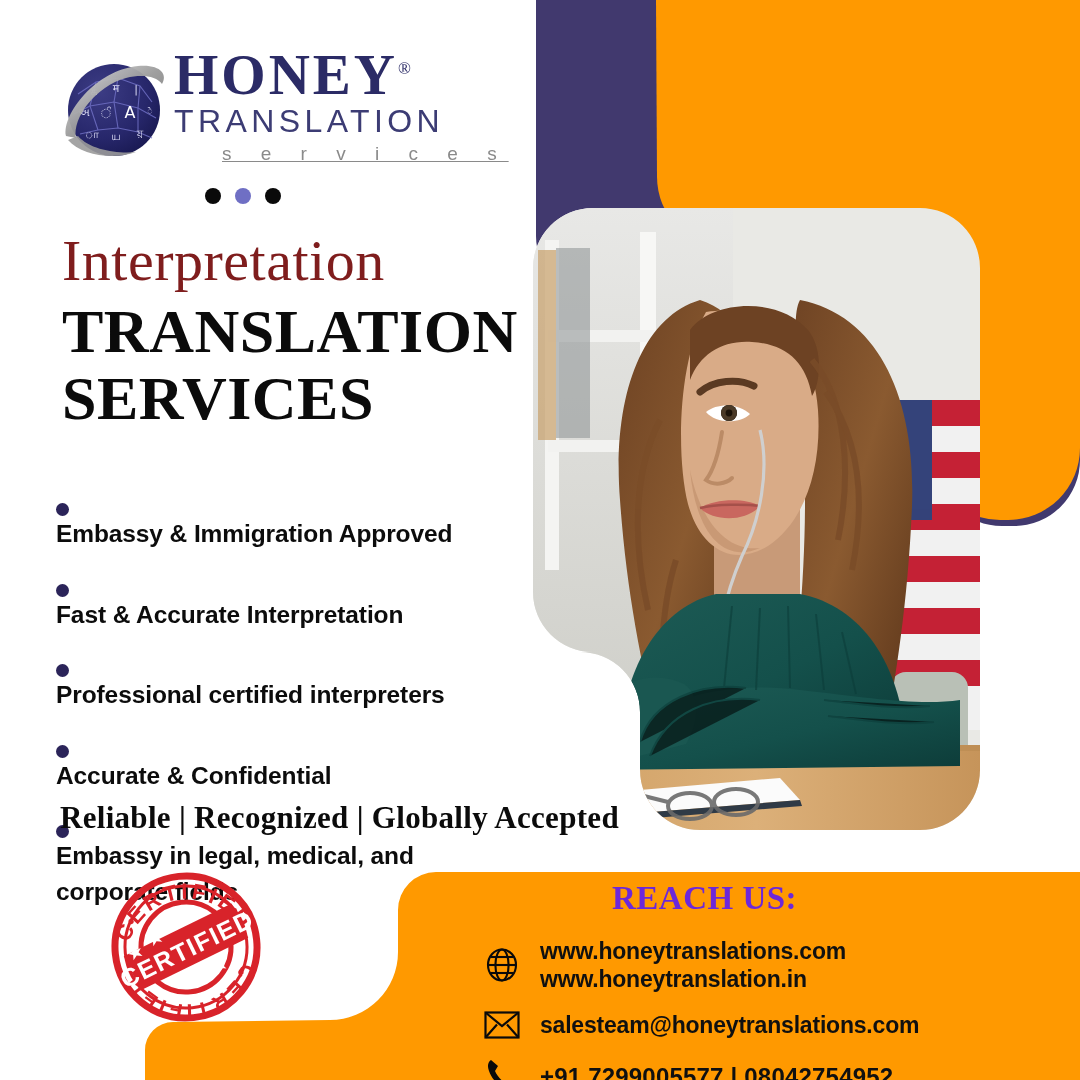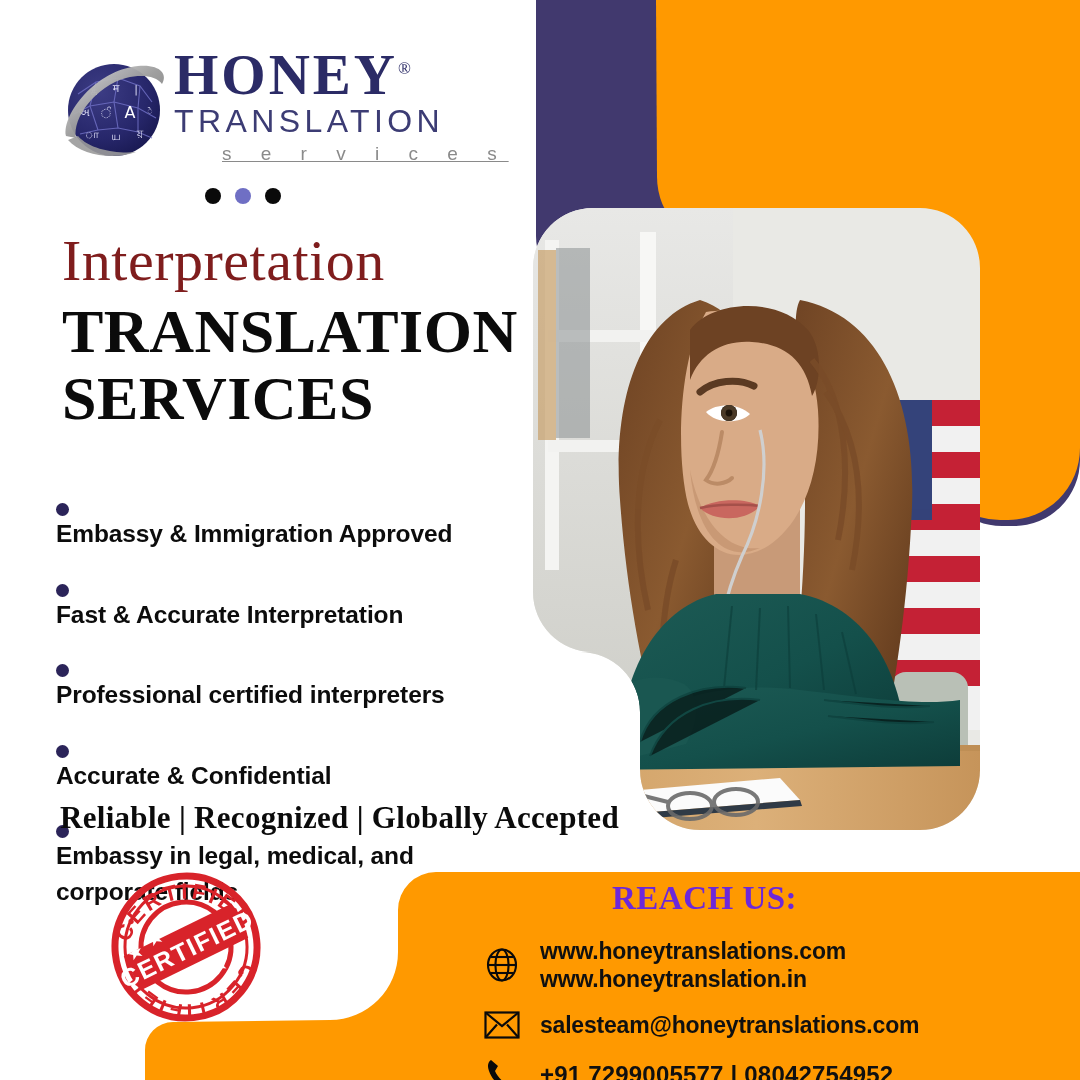--- a/index.html
+++ b/index.html
@@ -125,21 +125,21 @@
   #contact-panel{position:absolute;left:0;top:860px;width:1080px;height:220px;}
   #contact-content{position:absolute;left:480px;top:880px;width:600px;}
   .reach-title{
     font-family:"Liberation Serif", serif;
     font-weight:700;
     font-size:33px;
     color:#6d28d9;
     letter-spacing:0.5px;
     margin-left:132px;
   }
-  .contact-row{display:flex;align-items:center;margin-top:14px;}
+  .contact-row{display:flex;align-items:flex-end;margin-top:14px;}
   .contact-row.web{align-items:center;margin-top:20px;}
   .c-icon{width:44px;flex:0 0 44px;display:flex;align-items:center;justify-content:center;margin-right:16px;}
   .c-text{
     font-family:"Liberation Sans", sans-serif;
     font-weight:700;
     font-size:23px;
     color:#101010;
     line-height:1.22;
     letter-spacing:-0.2px;
   }

